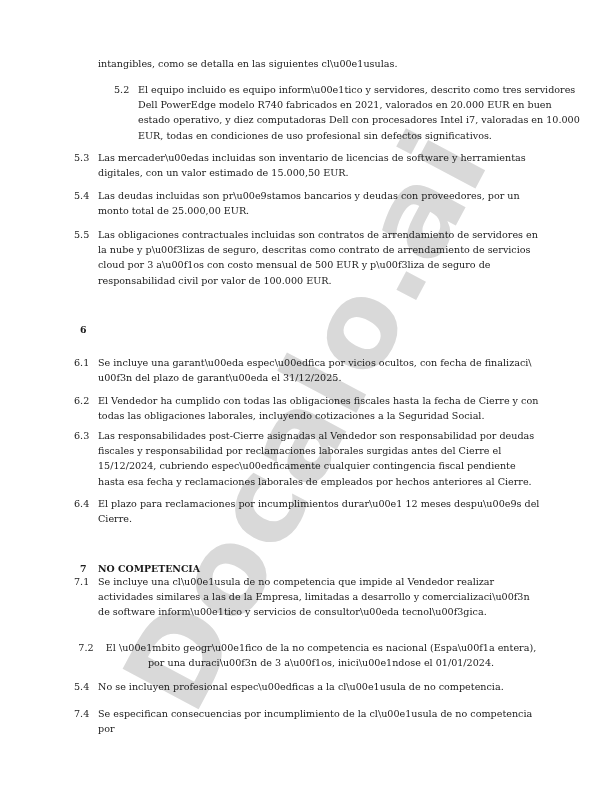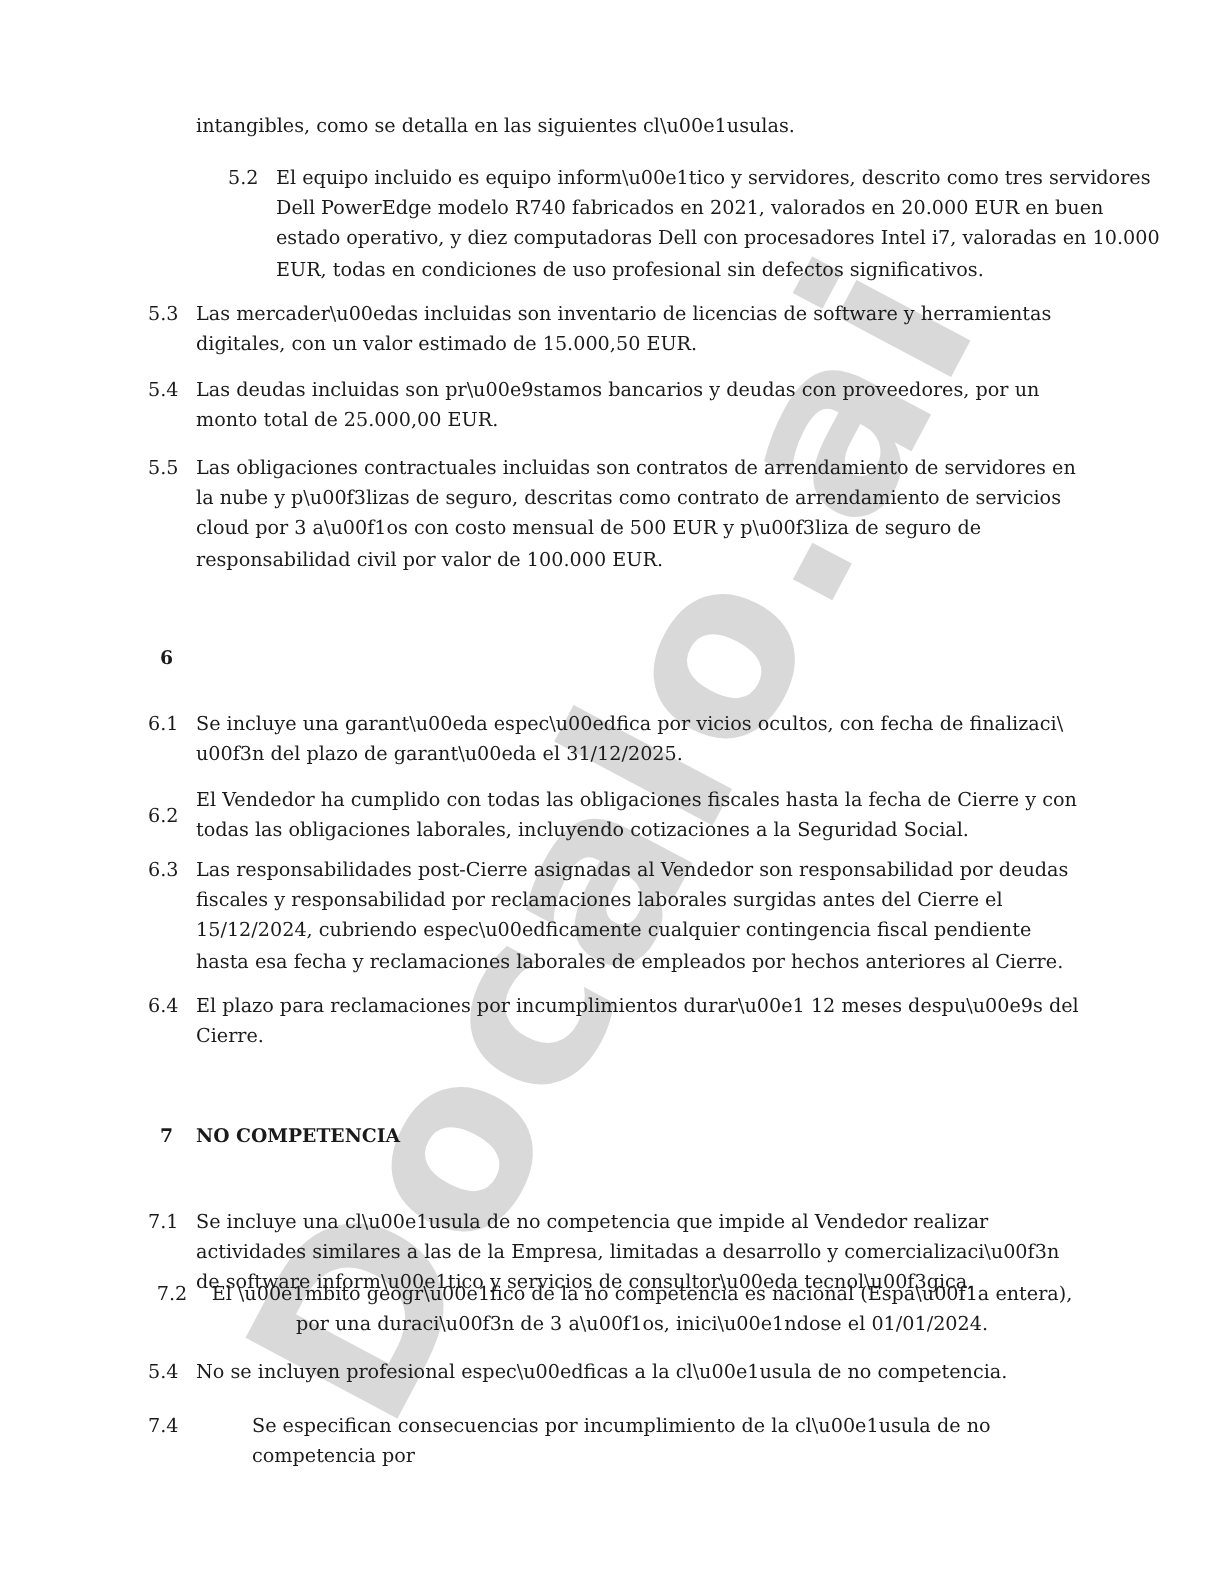--- a/index.html
+++ b/index.html
@@ -101,48 +101,48 @@
       <span class="text">Las obligaciones contractuales incluidas son contratos de arrendamiento de servidores en la nube y p\u00f3lizas de seguro, descritas como contrato de arrendamiento de servicios cloud por 3 a\u00f1os con costo mensual de 500 EUR y p\u00f3liza de seguro de responsabilidad civil por valor de 100.000 EUR.</span>
     </div>
 
     <div class="heading" style="top:322px;">
       <span class="hnum">6</span>
     </div>
     <div class="item" style="top:355px;">
       <span class="num">6.1</span>
       <span class="text">Se incluye una garant\u00eda espec\u00edfica por vicios ocultos, con fecha de finalizaci\ u00f3n del plazo de garant\u00eda el 31/12/2025.</span>
     </div>
-    <div class="item" style="top:393px;align-items:center;">
+    <div class="item" style="top:393px;">
       <span class="num">6.2</span>
       <span class="text">El Vendedor ha cumplido con todas las obligaciones fiscales hasta la fecha de Cierre y con todas las obligaciones laborales, incluyendo cotizaciones a la Seguridad Social.</span>
     </div>
     <div class="item" style="top:428px;">
       <span class="num">6.3</span>
       <span class="text">Las responsabilidades post-Cierre asignadas al Vendedor son responsabilidad por deudas fiscales y responsabilidad por reclamaciones laborales surgidas antes del Cierre el 15/12/2024, cubriendo espec\u00edficamente cualquier contingencia fiscal pendiente hasta esa fecha y reclamaciones laborales de empleados por hechos anteriores al Cierre.</span>
     </div>
     <div class="item" style="top:496px;">
       <span class="num">6.4</span>
       <span class="text">El plazo para reclamaciones por incumplimientos durar\u00e1 12 meses despu\u00e9s del Cierre.</span>
     </div>
 
     <div class="heading" style="top:561px;">
       <span class="hnum">7</span>
       <span>NO COMPETENCIA</span>
     </div>
-    <div class="item" style="top:604px;">
+    <div class="item" style="top:574px;">
       <span class="num">7.1</span>
       <span class="text">Se incluye una cl\u00e1usula de no competencia que impide al Vendedor realizar actividades similares a las de la Empresa, limitadas a desarrollo y comercializaci\u00f3n de software inform\u00e1tico y servicios de consultor\u00eda tecnol\u00f3gica.</span>
     </div>
     <div class="item" style="top:640px;text-align:center;">
       <span class="num">7.2</span>
       <span class="text">El \u00e1mbito geogr\u00e1fico de la no competencia es nacional (Espa\u00f1a entera), por una duraci\u00f3n de 3 a\u00f1os, inici\u00e1ndose el 01/01/2024.</span>
     </div>
     <div class="item" style="top:679px;">
       <span class="num">5.4</span>
       <span class="text">No se incluyen profesional espec\u00edficas a la cl\u00e1usula de no competencia.</span>
     </div>
-    <div class="item" style="top:706px;gap:28px;">
+    <div class="item" style="top:706px;">
       <span class="num">7.4</span>
       <span class="text">Se especifican consecuencias por incumplimiento de la cl\u00e1usula de no competencia por</span>
     </div>
 
   </div>
 </div>
 
 </body></html>

